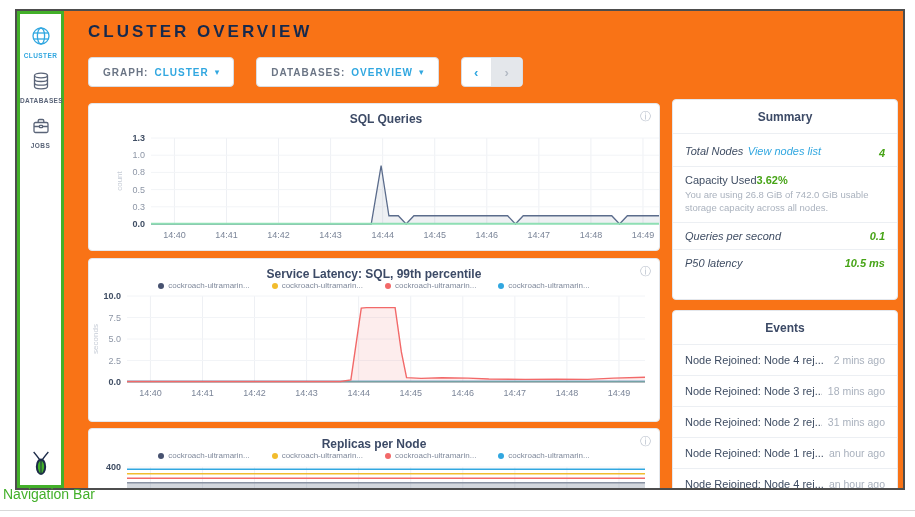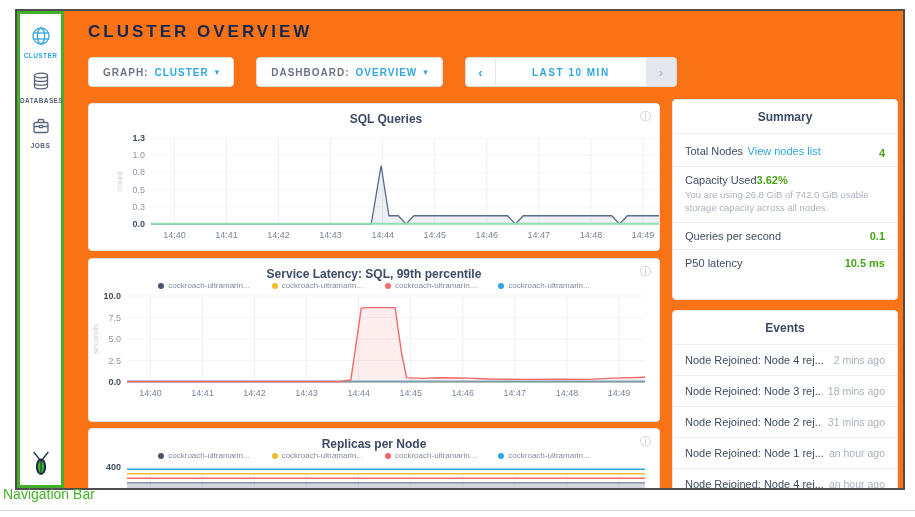--- a/index.html
+++ b/index.html
@@ -57,21 +57,21 @@
   #panel-sql      { left: 71px; top: 92px;  width: 572px; height: 148px; padding-left: 24px; }
   #panel-latency  { left: 71px; top: 247px; width: 572px; height: 164px; }
   #panel-replicas { left: 71px; top: 417px; width: 572px; height: 140px; }
 
   
   #panel-summary { left: 655px; top: 88px; width: 226px; height: 201px; }
   #panel-events  { left: 655px; top: 299px; width: 226px; height: 190px; }
   .sum-title { text-align: center; font-size: 12px; font-weight: bold; color: #3c4a66;
     padding: 10px 0 9px 0; }
   .sum-row { display: flex; justify-content: space-between; align-items: flex-end;
-    border-top: 1px solid #eceff3; padding: 7px 12px; }
+    border-top: 1px solid #eceff3; padding: 7px 12px; font-style: italic; }
   .sum-label { font-size: 11px; color: #3f4d63; }
   .sum-link { font-size: 11px; color: #31a7e0; cursor: pointer; }
   .sum-value { font-size: 11px; font-weight: bold; color: #47a417; }
   .sum-block { border-top: 1px solid #eceff3; padding: 7px 12px; }
   .sum-block-top { display: flex; justify-content: flex-start; }
   .sum-desc { font-size: 9.5px; color: #aab2be; line-height: 1.35; margin-top: 3px; }
   .evt-row { display: flex; justify-content: space-between; align-items: flex-end;
     border-top: 1px solid #eceff3; padding: 9px 12px; cursor: pointer; }
   .evt-label { font-size: 11px; color: #3f4d63; white-space: nowrap; overflow: hidden; }
   .evt-time { font-size: 10.5px; color: #a9b1bd; white-space: nowrap; margin-left: 6px; }
@@ -134,27 +134,26 @@
 
   <div class="page-title">CLUSTER OVERVIEW</div>
 
   <div class="toolbar">
     <div class="dd-btn">
       <span class="dd-label">GRAPH:</span>
       <span class="dd-value">CLUSTER</span>
       <span class="dd-caret">▾</span>
     </div>
     <div class="dd-btn">
-      <span class="dd-label">DASHBOARD:</span>
+      <span class="dd-label">DATABASES:</span>
       <span class="dd-value">OVERVIEW</span>
       <span class="dd-caret">▾</span>
     </div>
     <div class="time-group">
       <div class="time-prev">‹</div>
-      <div class="time-label">LAST 10 MIN</div>
       <div class="time-next disabled">›</div>
     </div>
   </div>
 
   <div class="panel" id="panel-sql">
     <div class="panel-title">SQL Queries</div>
     <span class="info-icon">ⓘ</span>
     <svg class="chart" width="566" height="122">
         <line x1="61.427135678392105" x2="61.427135678392105" y1="12" y2="98" stroke="#eef0f4" stroke-width="1"></line>
         <text x="61.427135678392105" y="112" text-anchor="middle" fill="#7b8598" font-size="9">14:40</text>

